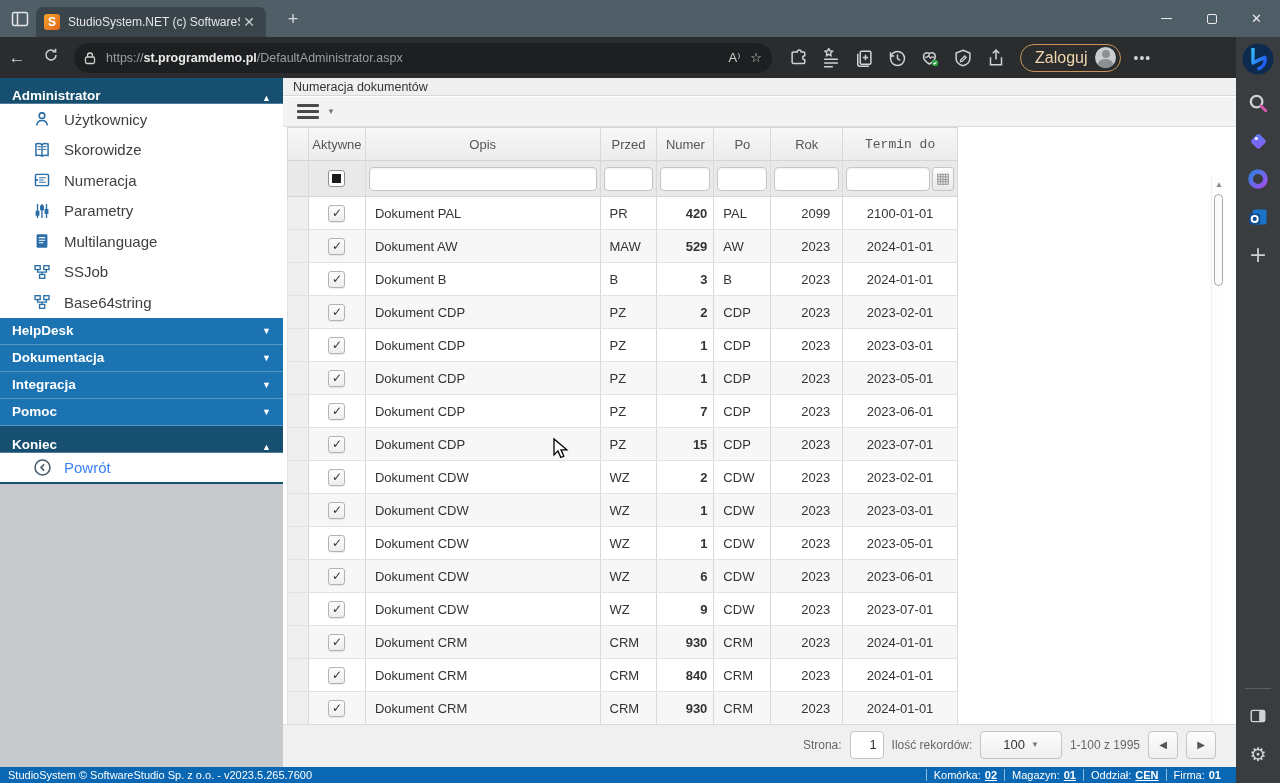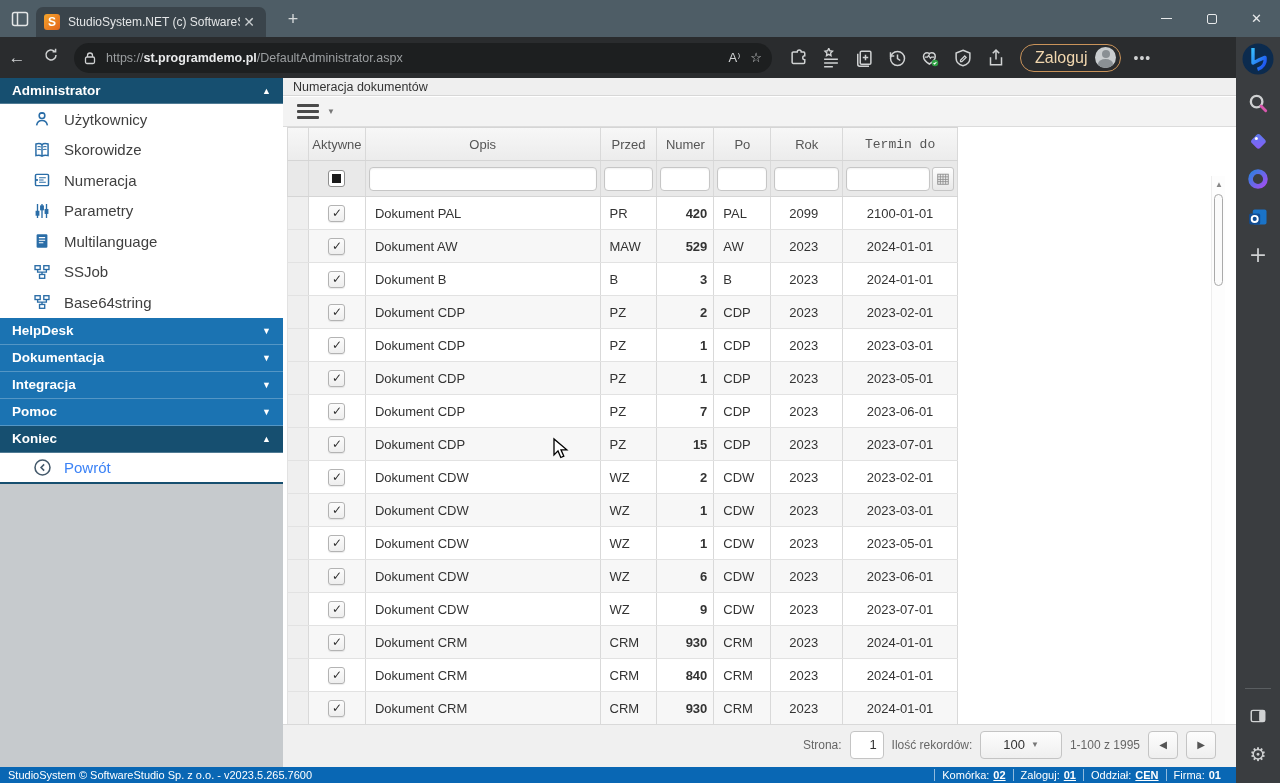--- a/index.html
+++ b/index.html
@@ -38,21 +38,21 @@
   .rail { position:absolute; left:1236px; top:37px; width:44px; height:746px; background:#3a3d40; display:flex; flex-direction:column; align-items:center; padding-top:5px; }
   .rail-ico { width:30px; height:30px; margin-bottom:8px; display:flex; align-items:center; justify-content:center; }
   .bingwrap { width:34px; height:34px; margin-bottom:12px; }
   .rail-bottom { position:absolute; left:0; bottom:6px; width:44px; display:flex; flex-direction:column; align-items:center; }
   .rail-div { width:26px; height:1px; background:#5a5e61; margin-bottom:12px; }
   .gearchar { color:#cfd1d2; font-size:19px; }
 
   
   .appside { position:absolute; left:0; top:78px; width:283px; height:689px; background:#c6cacd; }
   .side-hdr { height:26px; background:#1b73b2; color:#fff; font-weight:bold; font-size:13.5px; display:flex; align-items:center; padding:0 12px; border-bottom:1px solid rgba(255,255,255,.25); }
-  .side-hdr.dark { background:#164f70; }
+  .side-hdr.dark { background:#164f70;align-items:flex-end; }
   .side-hdr .arrow { margin-left:auto; font-size:9px; }
   .side-items { background:#fff; }
   .side-item { height:30.5px; display:flex; align-items:center; padding:0 26px; color:#3f3f3f; font-size:15px; background:#fff; }
   .side-item .ico { width:20px; height:18px; margin:0 12px 0 6px; display:flex; align-items:center; justify-content:center; }
   .powrot-wrap { background:#fff; border-bottom:2px solid #164f70; }
   .powrot-wrap .side-item { height:29px; color:#3b82f6; }
   .hdr-stack .side-hdr { height:27px; }
 
   
   .main { position:absolute; left:283px; top:78px; width:953px; height:689px; background:#fff; }
@@ -86,21 +86,21 @@
 
   .rows .trow { height:33px; border-bottom:1px solid #e2e2e2; border-left:1px solid #e2e2e2; background:#fff; }
   .rows .trow:nth-of-type(even) { background:#f7f7f7; }
   .rows .cell { display:flex; align-items:center; }
   .selcell { background:#efefef; }
   .ccheck { justify-content:center !important; }
   .cb { width:17px; height:17px; border:1px solid #b3b3b3; border-radius:3px; background:linear-gradient(#fcfcfc,#eeeeee); display:flex; align-items:center; justify-content:center; box-shadow:0 1px 1px rgba(0,0,0,.08); }
   .cb .tick { font-size:12px; color:#2f2f2f; font-weight:bold; line-height:1; }
   .left { padding-left:9px; justify-content:flex-start; }
   .numc { padding-right:6px; justify-content:flex-end; font-weight:bold; }
-  .rokc { padding-right:24px; justify-content:flex-end; }
+  .rokc { padding-right:12px; justify-content:flex-end; }
   .ctr { justify-content:center; }
 
   
   .pscroll { position:absolute; left:928px; top:49px; width:14px; height:596px; background:#fdfdfd; border-left:1px solid #eee; }
   .pscroll .up { position:absolute; top:4px; left:0; width:14px; text-align:center; font-size:8px; color:#888; }
   .pscroll .down { position:absolute; bottom:4px; left:0; width:14px; text-align:center; font-size:8px; color:#888; }
   .pthumb { position:absolute; left:2px; top:18px; width:9px; height:92px; border:1px solid #aaa; border-radius:5px; background:#fbfbfb; }
 
   
   .pager { position:absolute; left:0; top:646px; width:953px; height:40px; background:#f0f0f0; border-top:1px solid #d9d9d9; display:flex; align-items:center; justify-content:flex-end; padding-right:20px; gap:8px; font-size:12px; color:#666; }
@@ -737,21 +737,21 @@
   <div class="statusbar">
     <span class="leftpart">StudioSystem © SoftwareStudio Sp. z o.o. - v2023.5.265.7600</span>
     <span class="rightpart">
 
         <span class="sbi">
           <span>Komórka:</span>
           <b class="link">02</b>
         </span>
 
         <span class="sbi">
-          <span>Zaloguj:</span>
+          <span>Magazyn:</span>
           <b class="link">01</b>
         </span>
 
         <span class="sbi">
           <span>Oddział:</span>
           <b class="link">CEN</b>
         </span>
 
         <span class="sbi">
           <span>Firma:</span>

